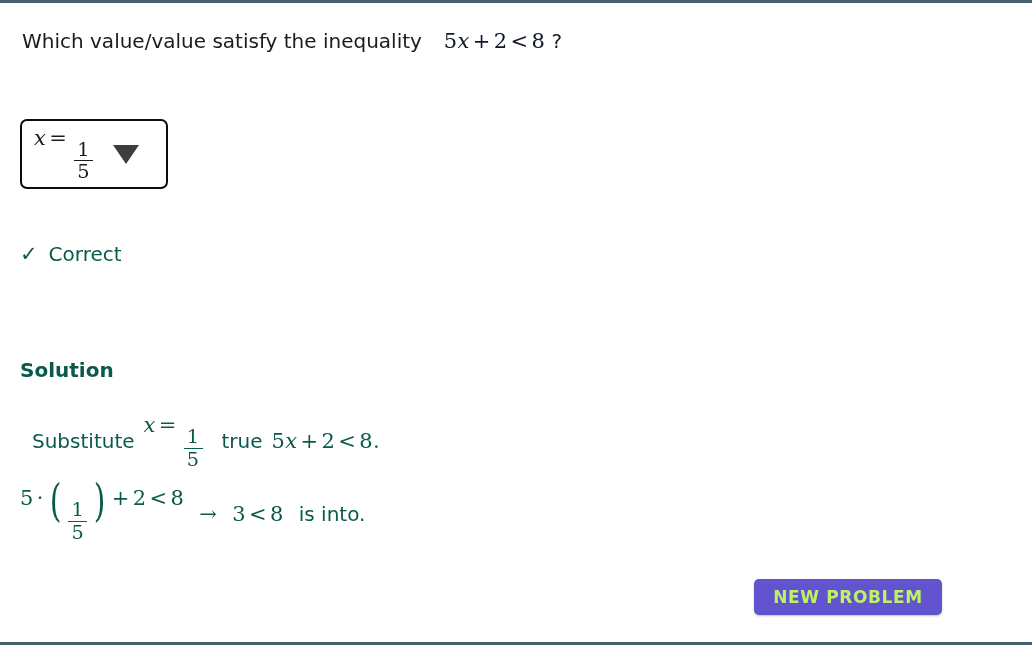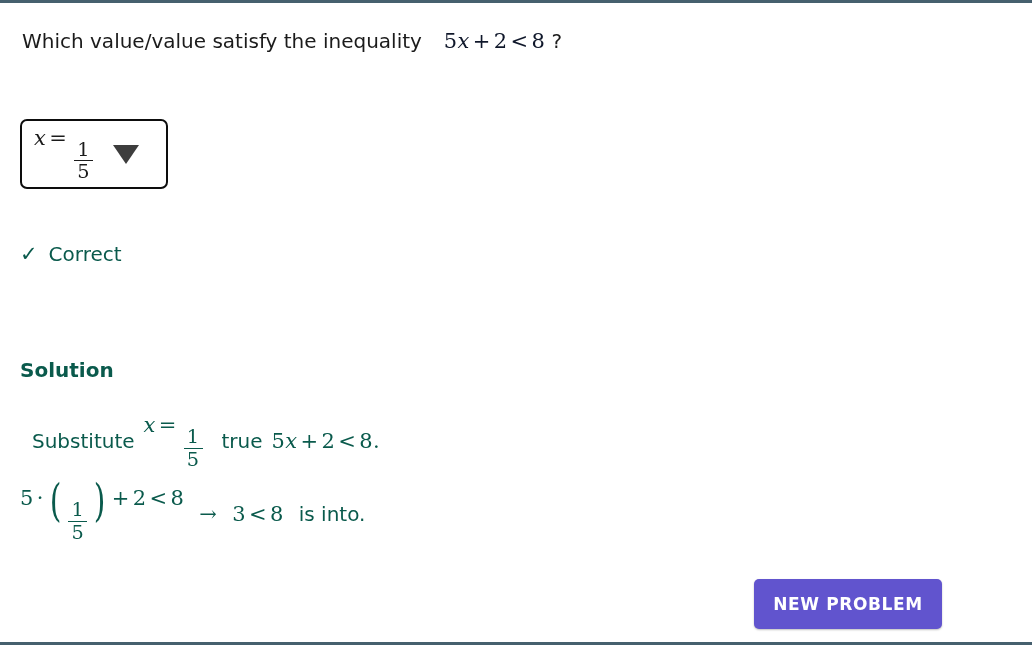--- a/index.html
+++ b/index.html
@@ -160,25 +160,25 @@
     left: 22px;
     top: 591px;
     font-size: 20px;
     color: #1b1b1b;
   }
   .new-problem {
     position: absolute;
     left: 754px;
     top: 576px;
     width: 188px;
-    height: 50px;
+    height: 36px;
     border: none;
     border-radius: 5px;
     background: #6154ce;
-    color: #ffffff;
+    color: #bef264;
     font-family: "DejaVu Sans", sans-serif;
     font-size: 17px;
     font-weight: bold;
     letter-spacing: 0.6px;
     cursor: pointer;
     box-shadow: 0 1px 2px rgba(0,0,0,0.25);
   }
 </style>
 </head>
 <body>

